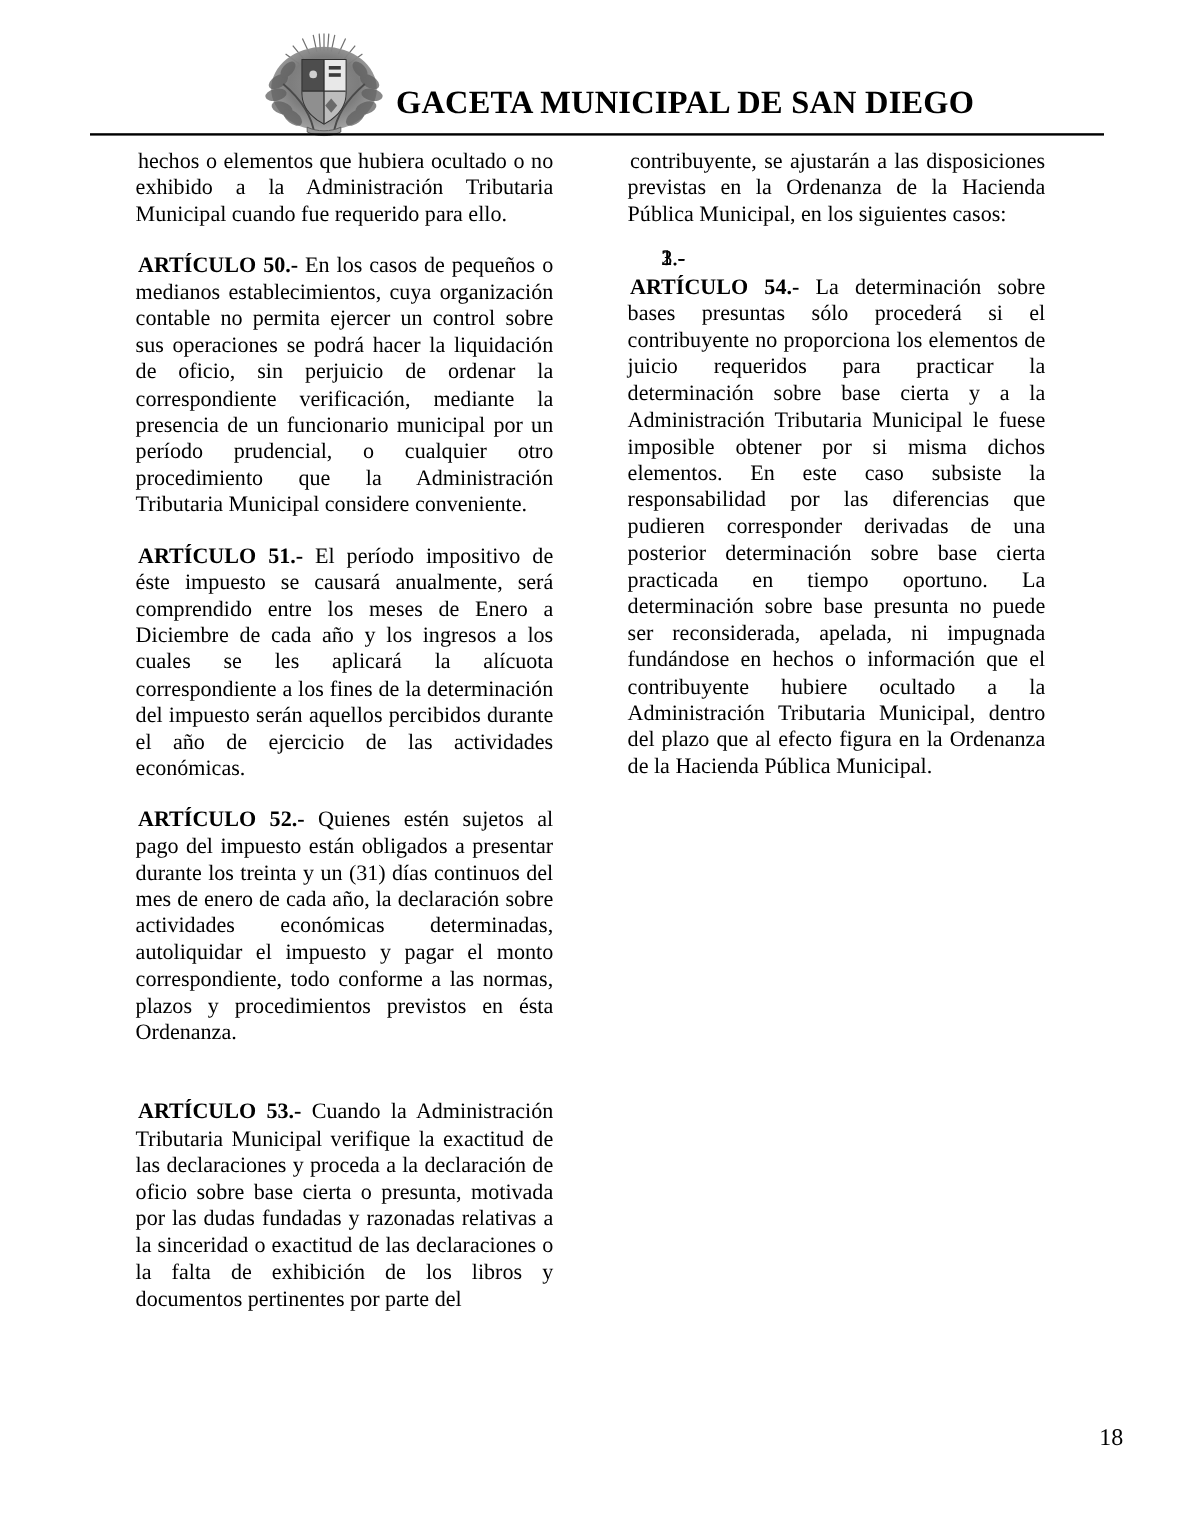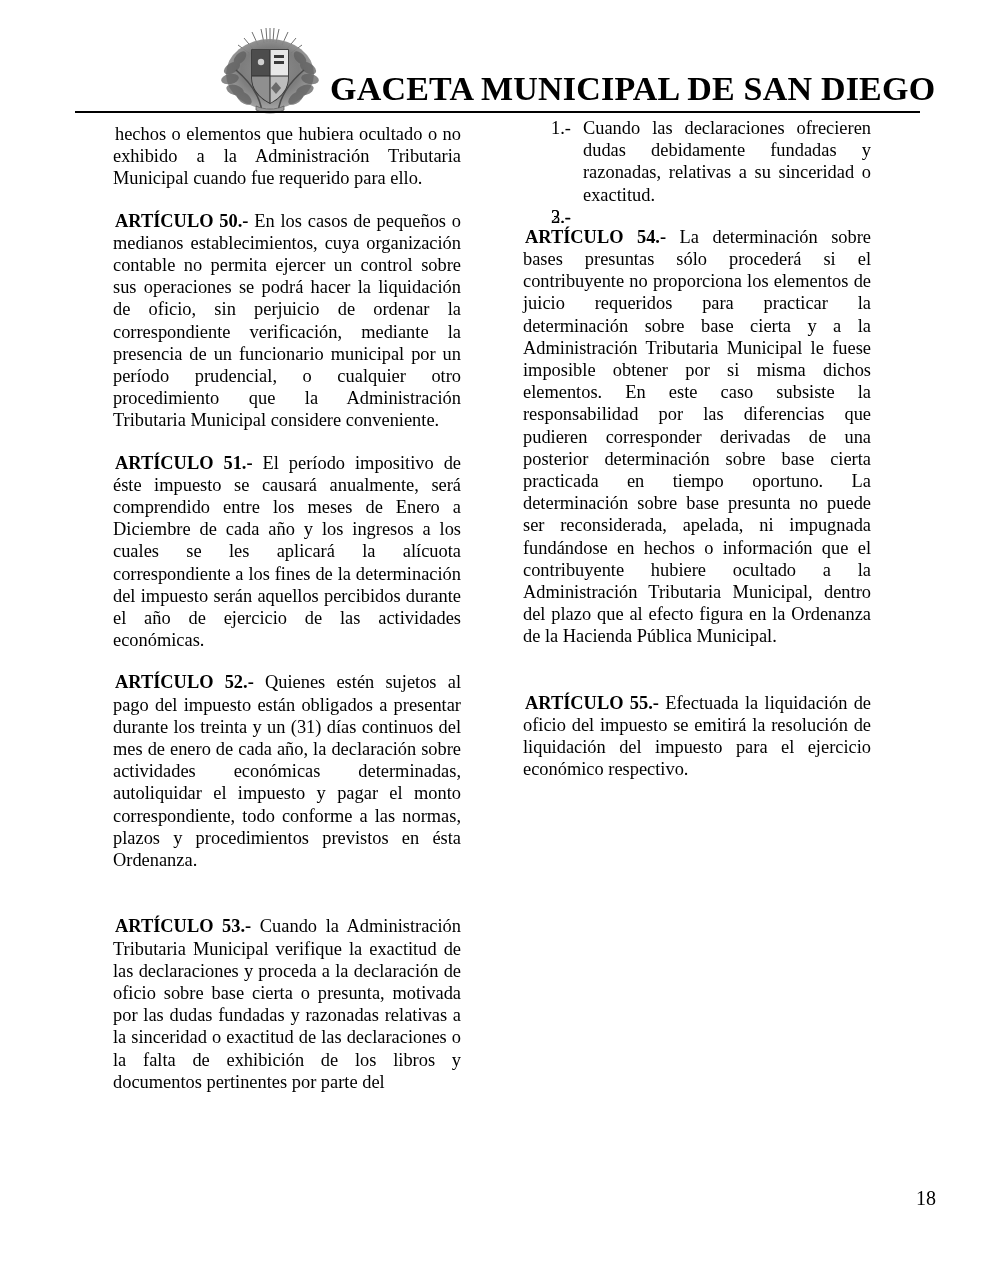--- a/index.html
+++ b/index.html
@@ -29,21 +29,21 @@
     left: 216px;
     top: 26px;
     width: 108px;
     height: 88px;
   }
   #emblem svg { display: block; }
   #gazette-title {
     position: absolute;
     left: 330px;
     top: 72px;
-    font-size: 34px;
+    font-size: 27px;
     font-weight: bold;
     letter-spacing: 0.2px;
     white-space: nowrap;
     line-height: 1;
   }
   #header-rule {
     position: absolute;
     left: 75px;
     top: 111px;
     width: 845px;
@@ -217,39 +217,39 @@
     </p>
 
     <p class="para">
       <span class="art-label">ARTÍCULO 53.-</span><span> Cuando la Administración Tributaria Municipal verifique la exactitud de las declaraciones y proceda a la declaración de oficio sobre base cierta o presunta, motivada por las dudas fundadas y razonadas relativas a la sinceridad o exactitud de las declaraciones o la falta de exhibición de los libros y documentos pertinentes por parte del</span>
     </p>
 
   </div>
 
   <div class="column" id="column-right">
 
+    <p class="para">
+      <span>contribuyente, se ajustarán a las disposiciones previstas en la Ordenanza de la Hacienda Pública Municipal, en los siguientes casos:</span>
+    </p>
 
     <div id="ordinal-list-wrap">
       <ol class="numbered-list">
         <li>
-          <span class="marker">1.-</span><span>Cuando las declaraciones ofrecieren dudas debidamente fundadas y razonadas, relativas a su sinceridad o exactitud.</span>
+          <span class="marker">1.-</span>
         </li>
         <li>
           <span class="marker">2.-</span>
         </li>
         <li>
           <span class="marker">3.-</span>
         </li>
       </ol>
     </div>
 
     <p class="para">
       <span class="art-label">ARTÍCULO 54.-</span><span> La determinación sobre bases presuntas sólo procederá si el contribuyente no proporciona los elementos de juicio requeridos para practicar la determinación sobre base cierta y a la Administración Tributaria Municipal le fuese imposible obtener por si misma dichos elementos. En este caso subsiste la responsabilidad por las diferencias que pudieren corresponder derivadas de una posterior determinación sobre base cierta practicada en tiempo oportuno. La determinación sobre base presunta no puede ser reconsiderada, apelada, ni impugnada fundándose en hechos o información que el contribuyente hubiere ocultado a la Administración Tributaria Municipal, dentro del plazo que al efecto figura en la Ordenanza de la Hacienda Pública Municipal.</span>
     </p>
 
-    <p class="para">
-      <span class="art-label">ARTÍCULO 55.-</span><span> Efectuada la liquidación de oficio del impuesto se emitirá la resolución de liquidación del impuesto para el ejercicio económico respectivo.</span>
-    </p>
 
   </div>
 </div>
 
 <div id="page-number">18</div>
 
 </body></html>

